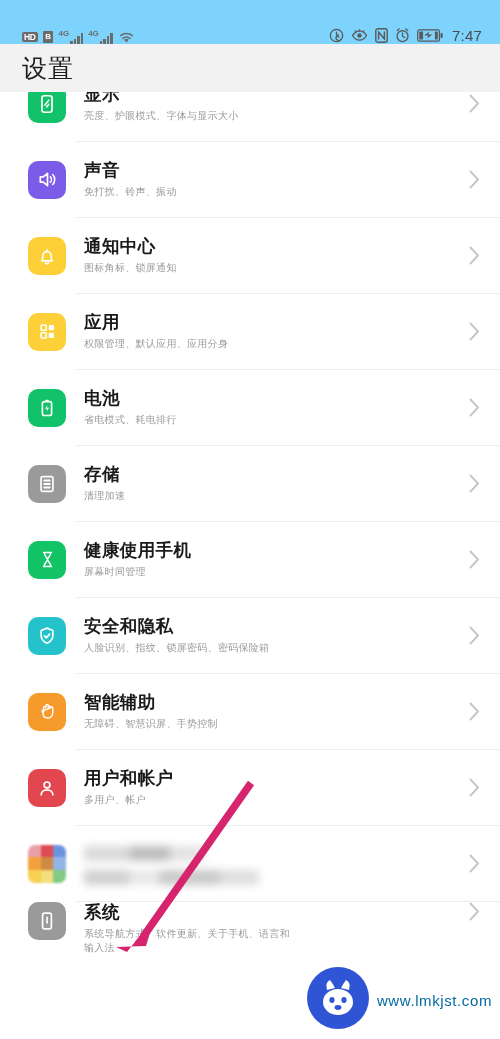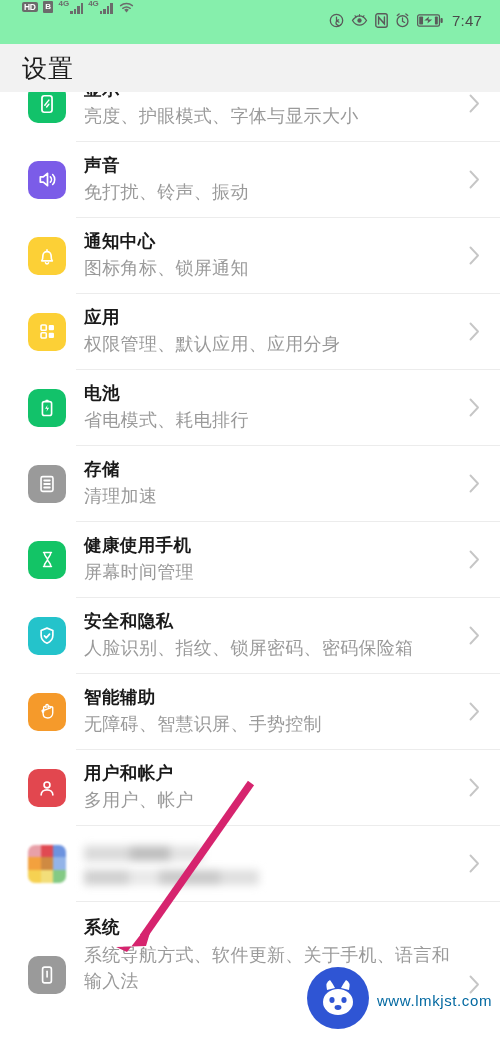--- a/index.html
+++ b/index.html
@@ -6,23 +6,23 @@
   html,body { width:500px; height:1039px; }
   body {
     font-family:"Liberation Sans","DejaVu Sans",sans-serif;
     background:#f2f2f2;
     overflow:hidden;
     position:relative;
   }
   
   .statusbar {
     height:44px;
-    background:#86efac;
+    background:#7dd3fc;
     display:flex;
-    align-items:flex-start;
+    align-items:flex-end;
     padding:0 18px 0 22px;
     position:relative;
   }
   .sb-left { display:flex; align-items:center; gap:5px; }
   .sb-right { margin-left:auto; display:flex; align-items:center; gap:7px;margin-top:12px; }
   .sb-icon { display:inline-flex; align-items:center; color:#5a5a5a; }
   .hd-badge {
     font-size:8.5px; font-weight:bold; color:#ffffff; background:#6b6b6b;
     border-radius:2px; padding:1px 2px; letter-spacing:-0.3px; line-height:1;
   }
@@ -72,21 +72,21 @@
     display:flex; align-items:center; justify-content:center;
     color:#fff;
   }
   .ricon svg { display:block; }
   .row .texts { flex:1 1 auto; min-width:0; padding-right:6px; }
   .row .rtitle {
     font-size:17.5px; color:#1a1a1a; font-weight:bold; line-height:1.25;
     letter-spacing:0.4px;
   }
   .row .rsub {
-    font-size:18px; color:#9a9a9a; line-height:1.35; margin-top:3px;
+    font-size:10px; color:#9a9a9a; line-height:1.35; margin-top:3px;
     letter-spacing:0.3px;
   }
   .chev { flex:0 0 22px; display:flex; justify-content:flex-end; align-items:center; }
   .chev svg { display:block; }
   .divider {
     height:1px; background:#ececec; margin-left:76px; margin-right:0;
   }
   
   .blur-title, .blur-sub { filter:blur(4px); }
   .blur-title {
@@ -96,21 +96,21 @@
   .blur-sub {
     height:15px; width:175px; margin-top:9px;
     background:linear-gradient(90deg,#cfcfcf 0 26%,#e8e8e8 26% 43%,#c9c9c9 43% 78%,#dedede 78% 100%);
   }
   .grid-icon {
     width:38px;height:38px;border-radius:7px;overflow:hidden;
     display:grid;grid-template-columns:repeat(3,1fr);grid-template-rows:repeat(3,1fr);
     filter:blur(1.2px);
   }
   
-  .row.system { height:92px; align-items:flex-end; }
+  .row.system { height:92px; align-items:flex-start; }
   .row.system .rsub { line-height:1.45; }
   
   .arrow-layer { position:absolute; left:0; top:0; width:500px; height:1039px; pointer-events:none; }
   
   .watermark {
     position:absolute; right:8px; bottom:10px;
     display:flex; align-items:center; gap:8px;
   }
   .wm-logo {
     width:62px;height:62px;border-radius:50%;

